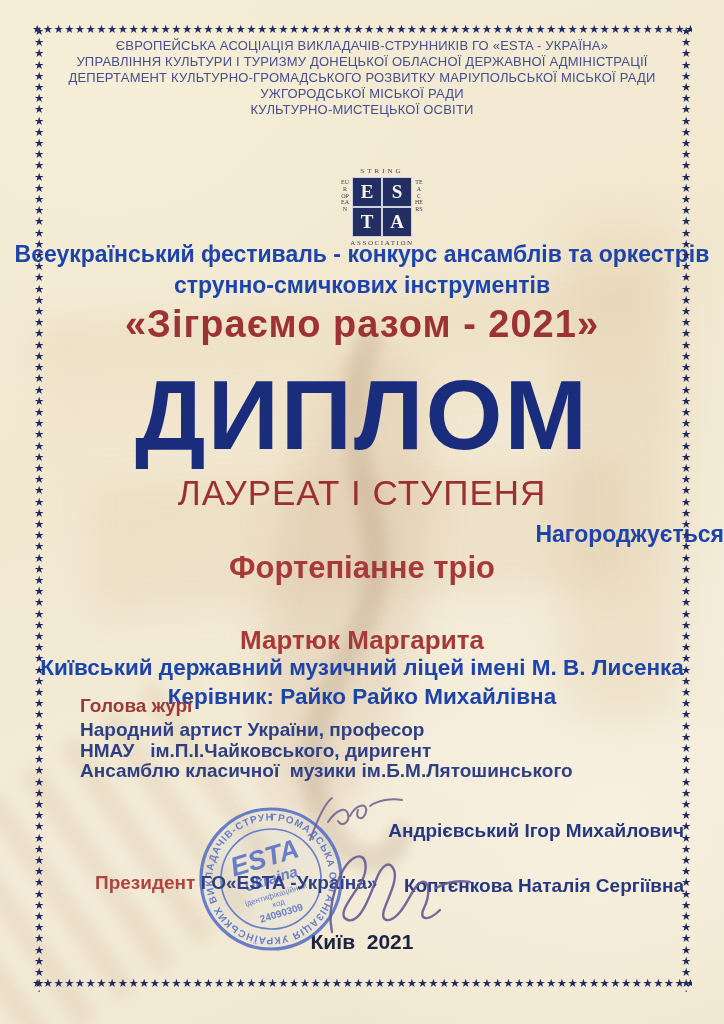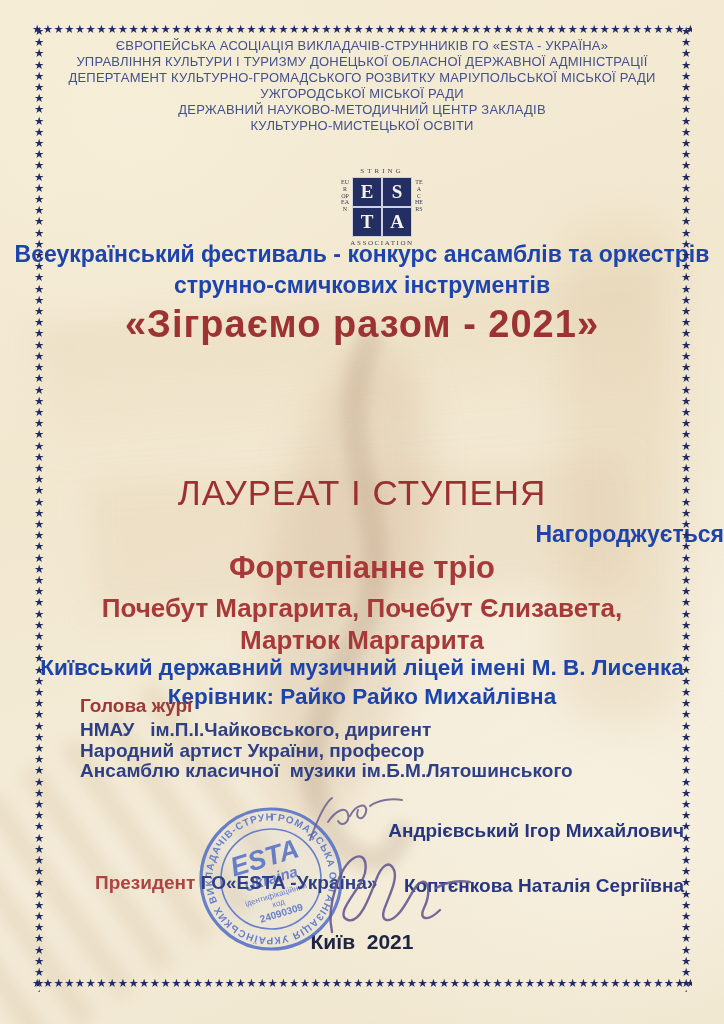--- a/index.html
+++ b/index.html
@@ -88,21 +88,20 @@
   <div class="stars stars-h stars-top">★★★★★★★★★★★★★★★★★★★★★★★★★★★★★★★★★★★★★★★★★★★★★★★★★★★★★★★★★★★★★★★★</div>
   <div class="stars stars-h stars-bottom">★★★★★★★★★★★★★★★★★★★★★★★★★★★★★★★★★★★★★★★★★★★★★★★★★★★★★★★★★★★★★★★★</div>
   <div class="stars stars-v stars-left">★★★★★★★★★★★★★★★★★★★★★★★★★★★★★★★★★★★★★★★★★★★★★★★★★★★★★★★★★★★★★★★★★★★★★★★★★★★★★★★★★★★★★★★★★★</div>
   <div class="stars stars-v stars-right">★★★★★★★★★★★★★★★★★★★★★★★★★★★★★★★★★★★★★★★★★★★★★★★★★★★★★★★★★★★★★★★★★★★★★★★★★★★★★★★★★★★★★★★★★★</div>
 
   <div class="t orgs">
     <div>ЄВРОПЕЙСЬКА АСОЦІАЦІЯ ВИКЛАДАЧІВ-СТРУННИКІВ ГО «ESTA - УКРАЇНА»</div>
     <div>УПРАВЛІННЯ КУЛЬТУРИ І ТУРИЗМУ ДОНЕЦЬКОЇ ОБЛАСНОЇ ДЕРЖАВНОЇ АДМІНІСТРАЦІЇ</div>
     <div>ДЕПЕРТАМЕНТ КУЛЬТУРНО-ГРОМАДСЬКОГО РОЗВИТКУ МАРІУПОЛЬСЬКОЇ МІСЬКОЇ РАДИ</div>
     <div>УЖГОРОДСЬКОЇ МІСЬКОЇ РАДИ</div>
-    <div>ДЕРЖАВНИЙ НАУКОВО-МЕТОДИЧНИЙ ЦЕНТР ЗАКЛАДІВ</div>
     <div>КУЛЬТУРНО-МИСТЕЦЬКОЇ ОСВІТИ</div>
   </div>
 
   <div class="esta-logo">
     <div class="esta-word">STRING</div>
     <div class="esta-side left">EUROPEAN</div>
     <div class="esta-side right">TEACHERS</div>
     <div class="esta-grid">
       <div class="esta-cell">E</div>
       <div class="esta-cell">S</div>
@@ -111,32 +110,32 @@
     </div>
     <div class="esta-word bottom">ASSOCIATION</div>
   </div>
 
   <div class="t festival">
     <div>Всеукраїнський фестиваль - конкурс ансамблів та оркестрів</div>
     <div>струнно-смичкових інструментів</div>
   </div>
 
   <div class="t edition">«Зіграємо разом - 2021»</div>
+  <div class="t diploma">ДИПЛОМ</div>
   <div class="t award">ЛАУРЕАТ І СТУПЕНЯ</div>
   <div class="t awarded">Нагороджується</div>
   <div class="t group">Фортепіанне тріо</div>
-  <div class="t members1">Почебут Маргарита, Почебут Єлизавета,</div>
   <div class="t members2">Мартюк Маргарита</div>
   <div class="t school">Київський державний музичний ліцей імені М. В. Лисенка</div>
   <div class="t leader">Керівник: Райко Райко Михайлівна</div>
 
   <div class="jury">
     <div class="jury-heading">Голова журі</div>
+    <div class="jury-line">Народний артист України, професор</div>
     <div class="jury-line">НМАУ   ім.П.І.Чайковського, диригент</div>
-    <div class="jury-line">Народний артист України, професор</div>
     <div class="jury-line">Ансамблю класичної  музики ім.Б.М.Лятошинського</div>
   </div>
 
   <svg class="stamp" width="150" height="150" viewBox="0 0 150 150">
     <defs>
       <path id="ringpath" d="M 75 16.5 A 58.5 58.5 0 1 1 74.99 16.5"></path>
     </defs>
     <circle cx="75" cy="75" r="70" fill="rgba(120,150,220,0.06)" stroke="#4a68c6" stroke-width="3.2"></circle>
     <circle cx="75" cy="75" r="50" fill="none" stroke="#4a68c6" stroke-width="1.6"></circle>
     <text font-size="10" fill="#4a68c6" font-weight="bold" letter-spacing="1">

